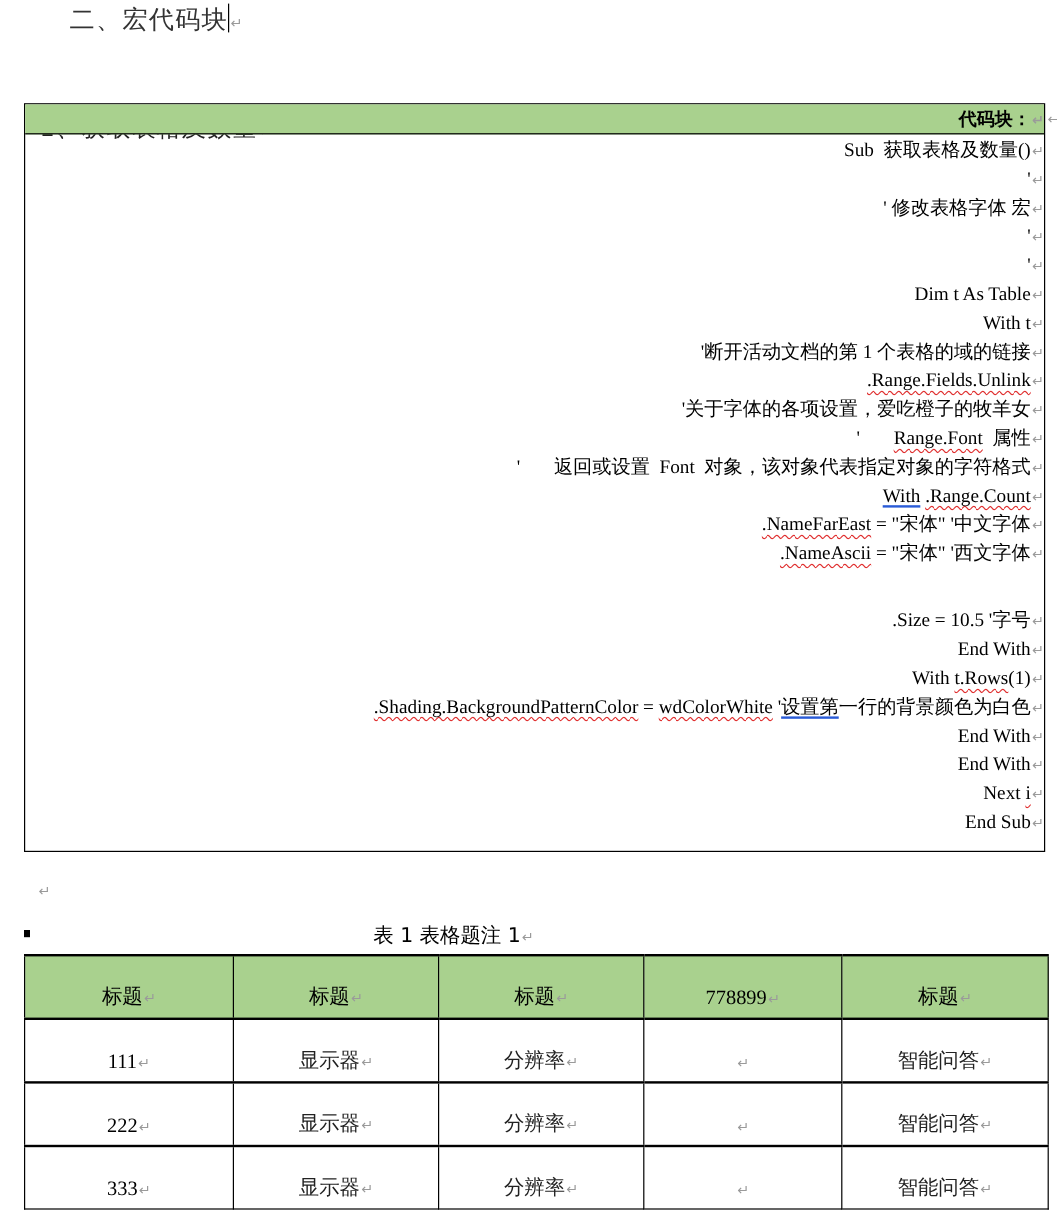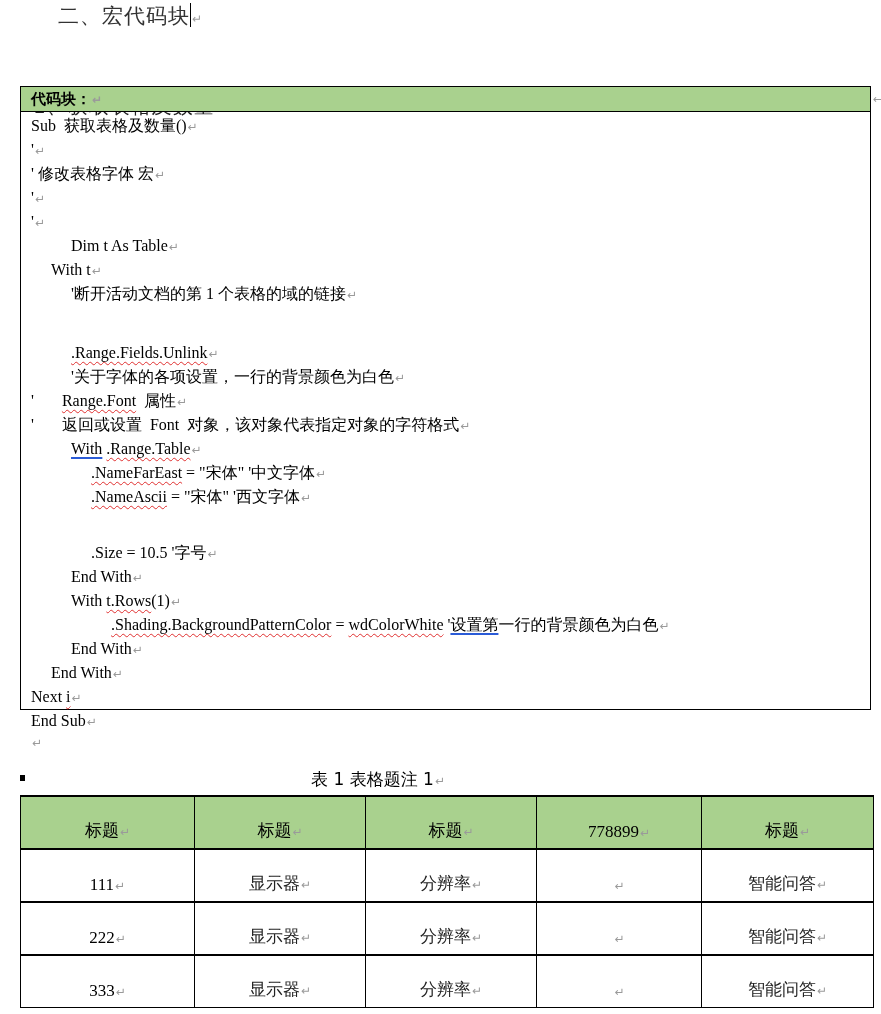--- a/index.html
+++ b/index.html
@@ -17,21 +17,21 @@
   }
   .caret { display: inline-block; width: 1px; height: 24px; background: #000; vertical-align: -4px; }
   .h3 {
     position: absolute; left: 33px; top: 70px;
     font-family: "DejaVu Sans", sans-serif; font-size: 20px; color: #222;
     letter-spacing: 1px;
     margin-top: 23px;
   }
   .codebox {
     position: absolute; left: 20px; top: 86px; width: 851px; height: 624px;
-    border: 1.5px solid #000; box-sizing: border-box;
+    border: 1.5px solid #000; box-sizing: border-box; text-align: right;
   }
   .codehead {
     height: 24px; background: #a9d18e; border-bottom: 1.5px solid #000;
     font-family: "DejaVu Sans", sans-serif; font-size: 15px; font-weight: bold;
     padding-left: 10px; line-height: 24px;
   }
   .outside-mark { position: absolute; left: 872px; top: 92px; }
   .code { padding-top: 2px; }
   .cl {
     height: 24px; line-height: 24px; font-size: 16px; white-space: pre;
@@ -82,25 +82,25 @@
   </div>
   <div class="code" id="code-lines">
       <div class="cl" style="padding-left: 10px;"><span>Sub  获取表格及数量()</span><span class="pm">↵</span></div>
       <div class="cl" style="padding-left: 10px;"><span>'</span><span class="pm">↵</span></div>
       <div class="cl" style="padding-left: 10px;"><span>' 修改表格字体 宏</span><span class="pm">↵</span></div>
       <div class="cl" style="padding-left: 10px;"><span>'</span><span class="pm">↵</span></div>
       <div class="cl" style="padding-left: 10px;"><span>'</span><span class="pm">↵</span></div>
       <div class="cl" style="padding-left: 50px;"><span>Dim t As Table</span><span class="pm">↵</span></div>
       <div class="cl" style="padding-left: 30px;"><span>With t</span><span class="pm">↵</span></div>
       <div class="cl" style="padding-left: 50px;"><span>'断开活动文档的第 1 个表格的域的链接</span><span class="pm">↵</span></div>
-      <div class="cl" style="padding-left: 50px; margin-top: 35px;"><span class="sq">.Range.Fields.Unlink</span><span class="pm">↵</span></div>
-      <div class="cl" style="padding-left: 50px;"><span>'关于字体的各项设置，一行的背景颜色为白色</span><span class="pm">↵</span></div>
+      <div class="cl" style="padding-left: 50px;"><span class="sq">.Range.Fields.Unlink</span><span class="pm">↵</span></div>
+      <div class="cl" style="padding-left: 50px;"><span>'关于字体的各项设置，爱吃橙子的牧羊女</span><span class="pm">↵</span></div>
       <div class="cl" style="padding-left: 10px;"><span>'       </span><span class="sq">Range.Font</span><span>  属性</span><span class="pm">↵</span></div>
       <div class="cl" style="padding-left: 10px;"><span>'       返回或设置  Font  对象，该对象代表指定对象的字符格式</span><span class="pm">↵</span></div>
-      <div class="cl" style="padding-left: 50px;"><span class="bu">With</span><span> </span><span class="sq">.Range.Table</span><span class="pm">↵</span></div>
+      <div class="cl" style="padding-left: 50px;"><span class="bu">With</span><span> </span><span class="sq">.Range.Count</span><span class="pm">↵</span></div>
       <div class="cl" style="padding-left: 70px;"><span class="sq">.NameFarEast</span><span> = "宋体" '中文字体</span><span class="pm">↵</span></div>
       <div class="cl" style="padding-left: 70px;"><span class="sq">.NameAscii</span><span> = "宋体" '西文字体</span><span class="pm">↵</span></div>
       <div class="cl" style="padding-left: 70px; margin-top: 32px;"><span>.Size = 10.5 '字号</span><span class="pm">↵</span></div>
       <div class="cl" style="padding-left: 50px;"><span>End With</span><span class="pm">↵</span></div>
       <div class="cl" style="padding-left: 50px;"><span>With </span><span class="sq">t.Rows</span><span>(1)</span><span class="pm">↵</span></div>
       <div class="cl" style="padding-left: 90px;"><span class="sq">.Shading.BackgroundPatternColor</span><span> = </span><span class="sq">wdColorWhite</span><span> '</span><span class="bu">设置第</span><span>一行的背景颜色为白色</span><span class="pm">↵</span></div>
       <div class="cl" style="padding-left: 50px;"><span>End With</span><span class="pm">↵</span></div>
       <div class="cl" style="padding-left: 30px;"><span>End With</span><span class="pm">↵</span></div>
       <div class="cl" style="padding-left: 10px;"><span>Next </span><span class="sq">i</span><span class="pm">↵</span></div>
       <div class="cl" style="padding-left: 10px;"><span>End Sub</span><span class="pm">↵</span></div>

